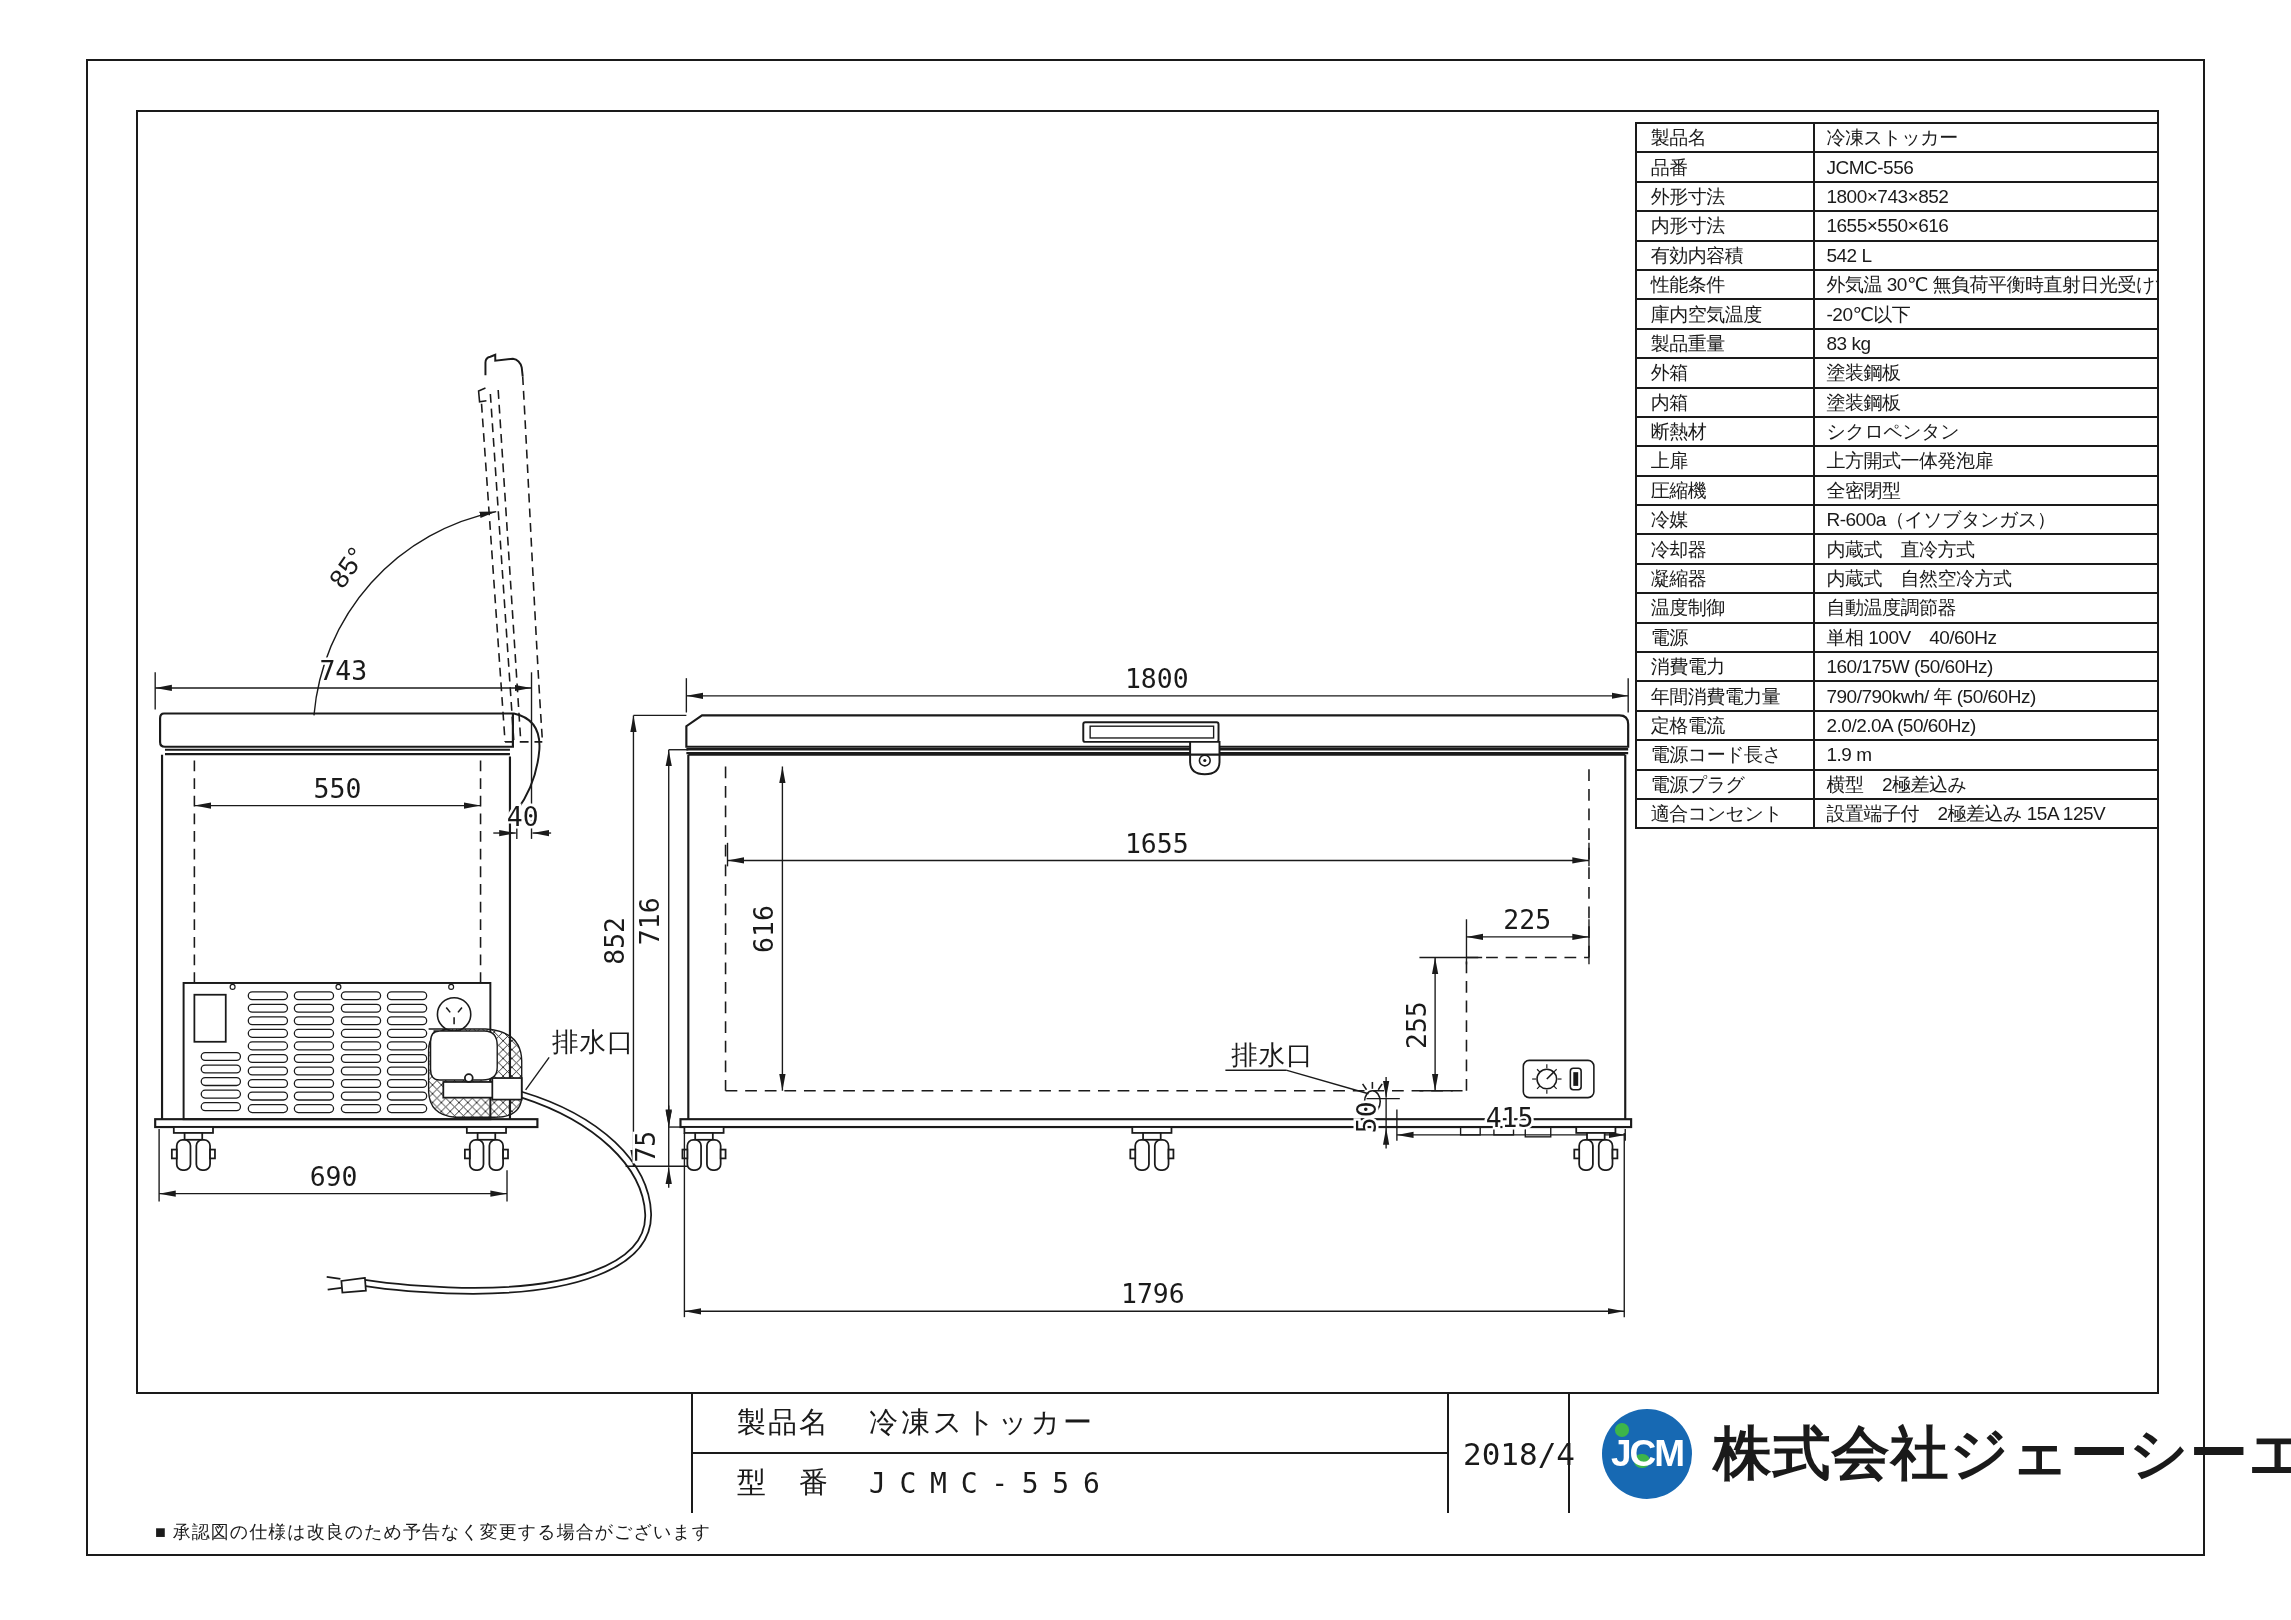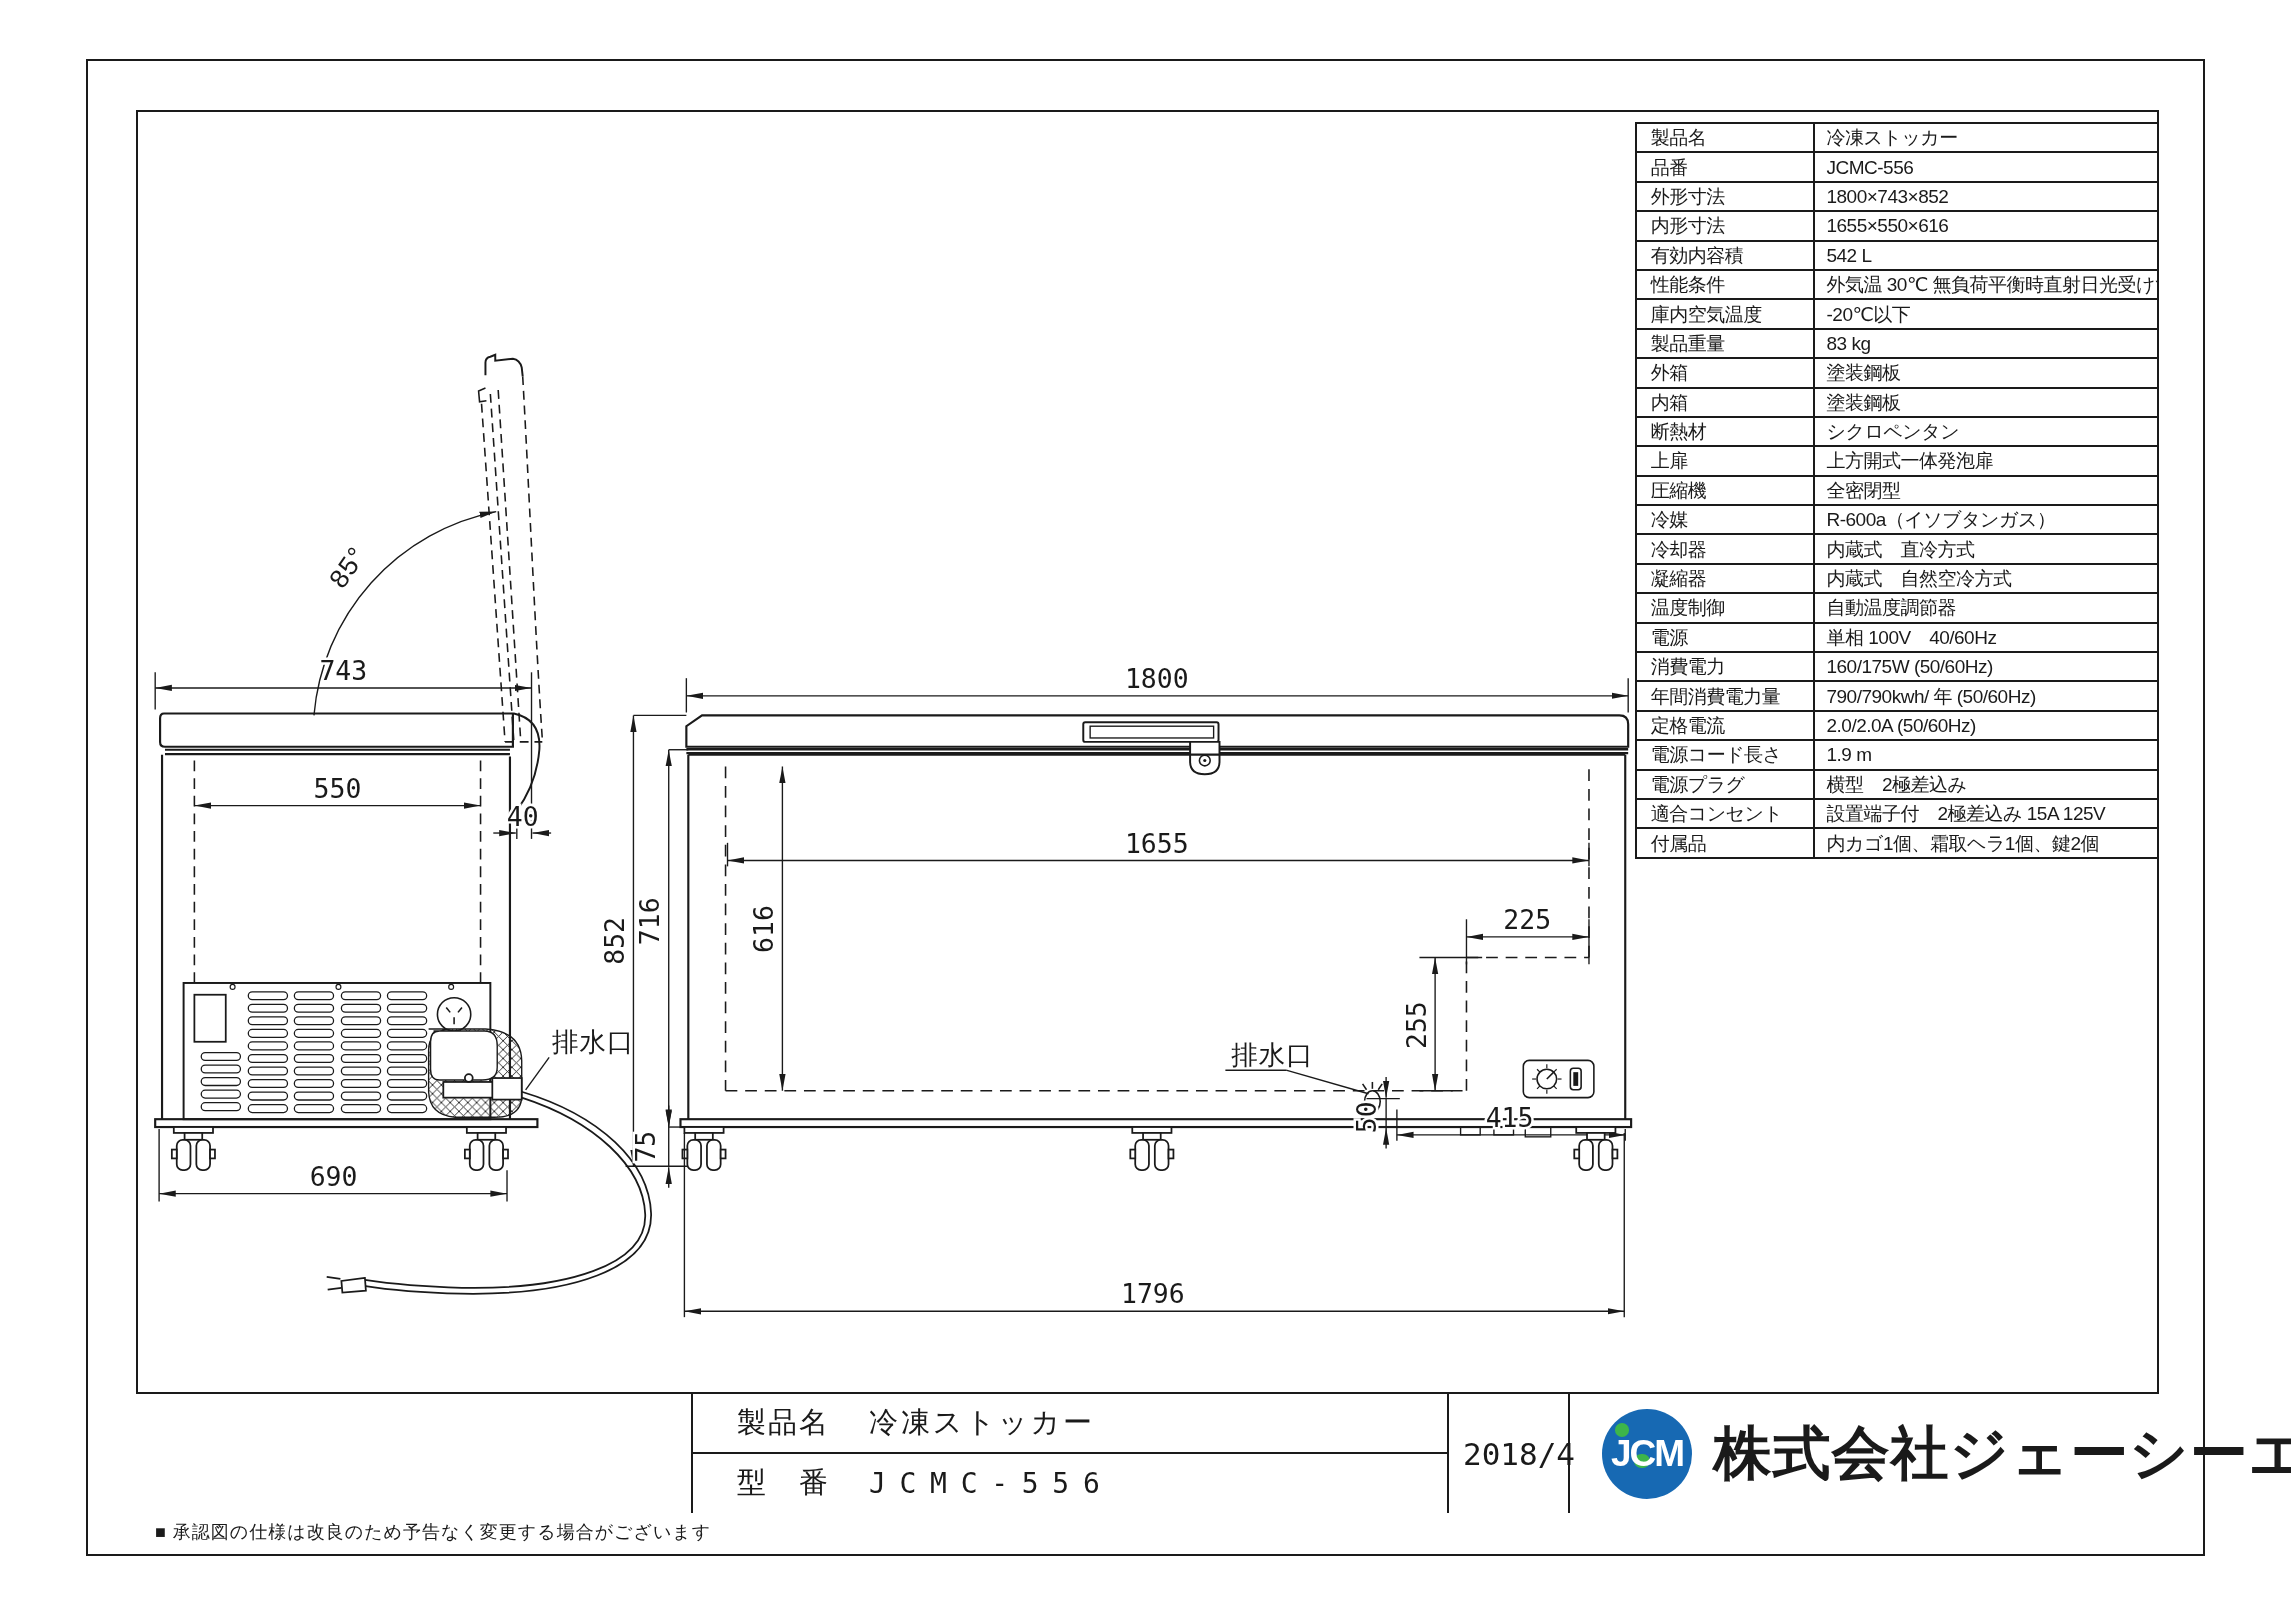--- a/index.html
+++ b/index.html
@@ -434,24 +434,20 @@
           <td>1.9 m</td>
         </tr>
         <tr>
           <th>電源プラグ</th>
           <td>横型　2極差込み</td>
         </tr>
         <tr>
           <th>適合コンセント</th>
           <td>設置端子付　2極差込み 15A 125V</td>
         </tr>
-        <tr>
-          <th>付属品</th>
-          <td>内カゴ1個、霜取ヘラ1個、鍵2個</td>
-        </tr>
       </tbody>
   </table>
 
   <div class="titleblock">
     <div class="tb-cell tb-product">
       <div class="tb-row first">
         <span class="tb-label">製品名</span>
         <span class="tb-value">冷凍ストッカー</span>
       </div>
       <div class="tb-row">

